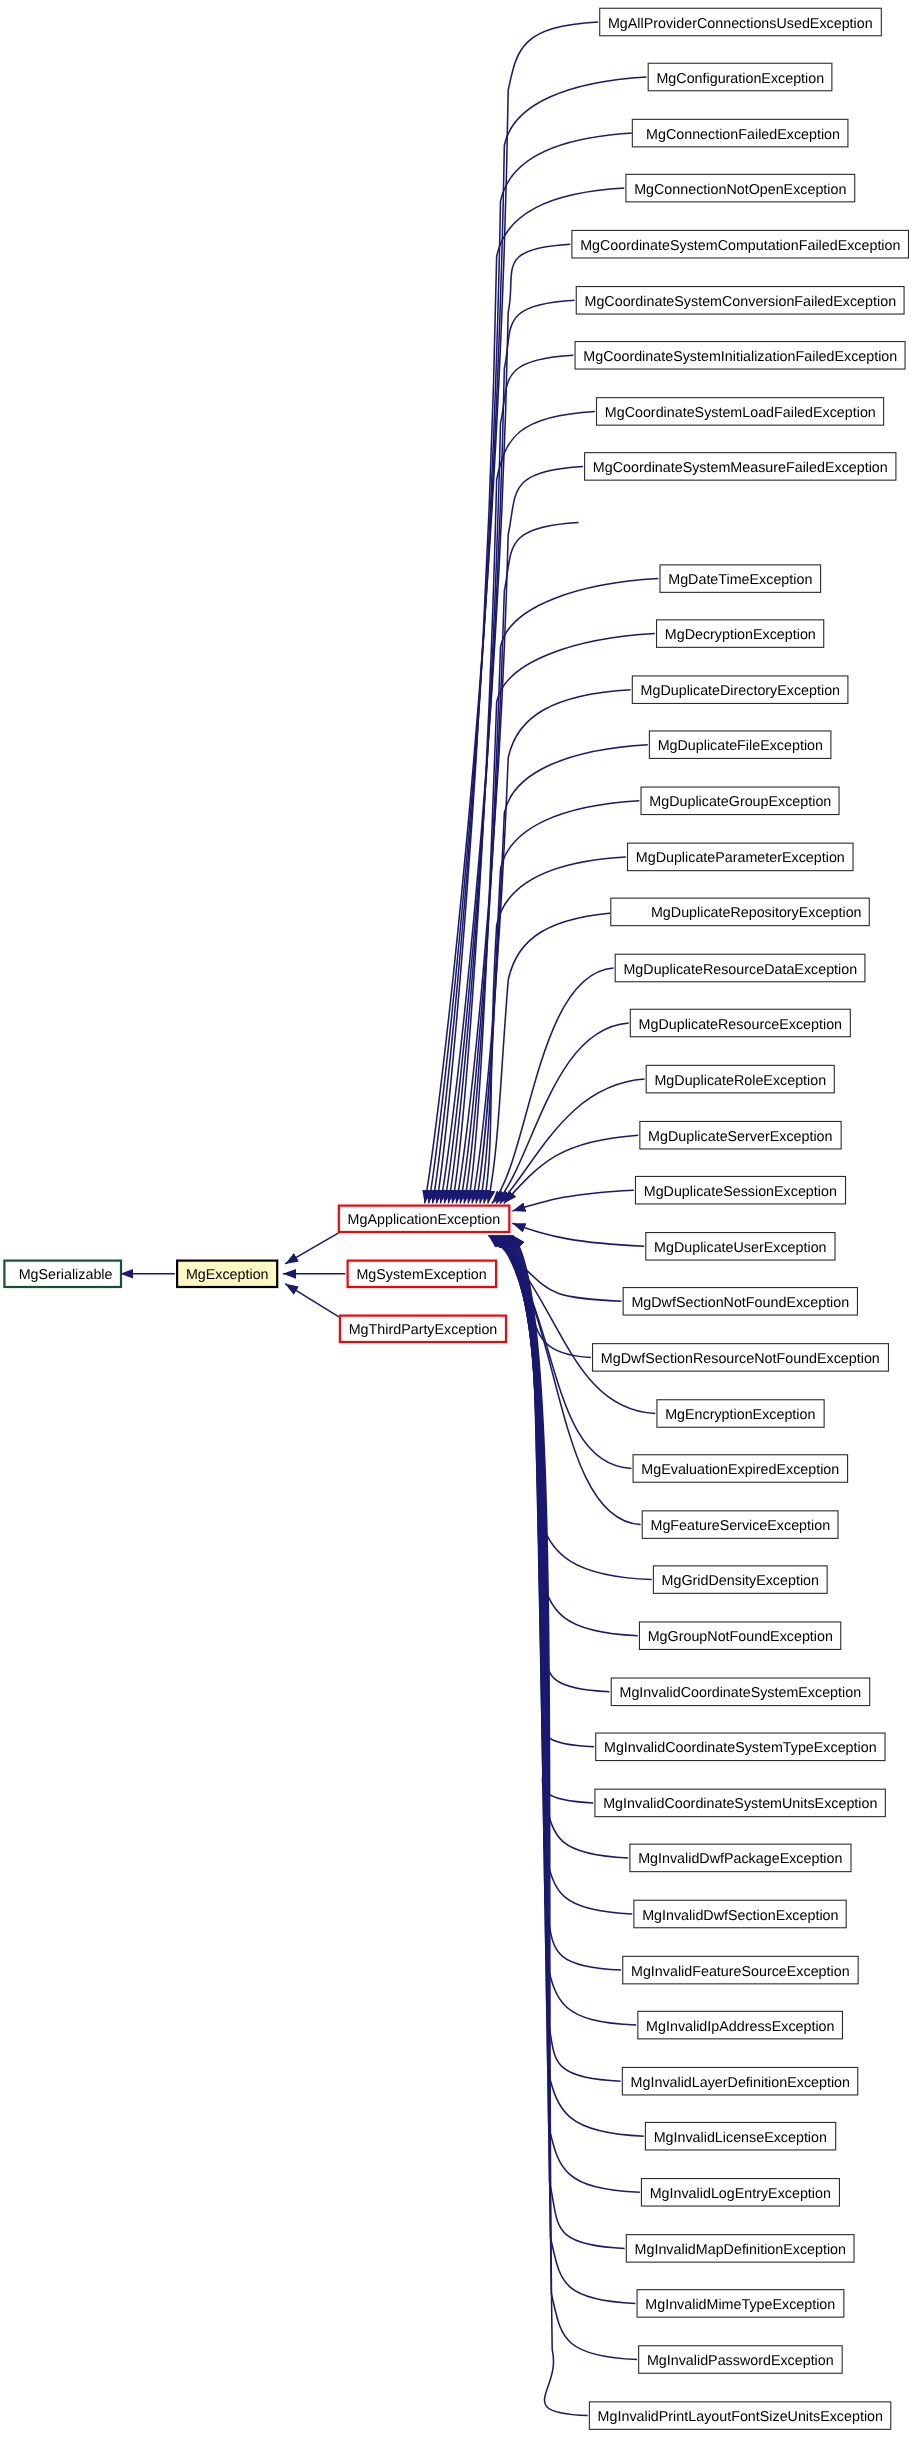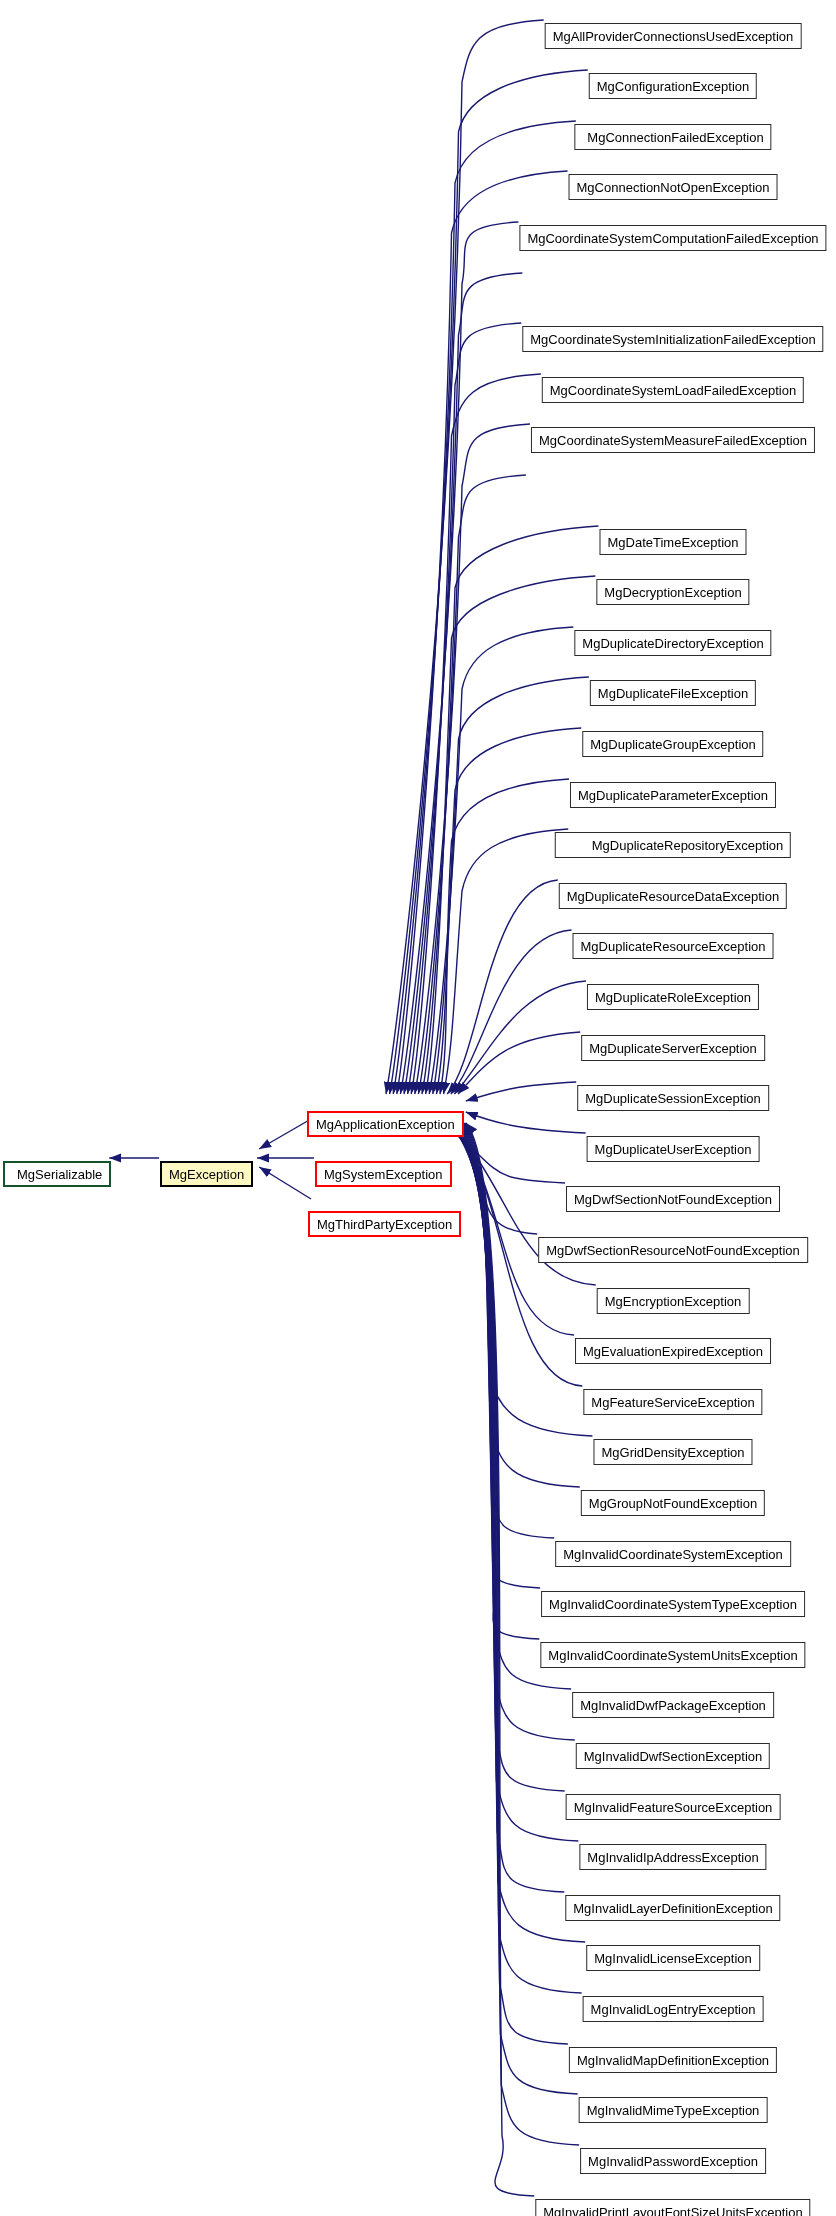--- a/index.html
+++ b/index.html
@@ -22,21 +22,20 @@
     display: flex;
     align-items: center;
     justify-content: center;
     padding: 0 7px;
     background: #ffffff;
     border: 1.5px solid #2b2b2b;
     color: #000000;
     font-size: 13px;
     white-space: nowrap;
     z-index: 2;
-    margin-top: 16px;
   }
   .derived { left: 673px; transform: translateX(-50%); }
   .hl { border: 2px solid #ff0000; }
   .root-box   { left: 3px;   top: 1145px; border: 2px solid #14532d; padding-left: 12px; }
   .exc-box    { left: 160px; top: 1145px; border: 2px solid #000000; background: #fef9c3; }
   .app-box    { left: 307px; top: 1095px; }
   .sys-box    { left: 315px; top: 1145px; }
   .third-box  { left: 308px; top: 1195px; }
 </style>
 </head>
@@ -110,20 +109,21 @@
 
   <div class="cbox hl sys-box" id="box-sys">MgSystemException</div>
 
   <div class="cbox hl third-box" id="box-third">MgThirdPartyException</div>
 
 <div class="cbox derived" style="top: 7px;">MgAllProviderConnectionsUsedException</div>
     <div class="cbox derived" style="top: 57px;">MgConfigurationException</div>
     <div class="cbox derived" style="top: 108px; padding-left: 12px;">MgConnectionFailedException</div>
     <div class="cbox derived" style="top: 158px;">MgConnectionNotOpenException</div>
     <div class="cbox derived" style="top: 209px;">MgCoordinateSystemComputationFailedException</div>
+    <div class="cbox derived" style="top: 260px;">MgCoordinateSystemConversionFailedException</div>
     <div class="cbox derived" style="top: 310px;">MgCoordinateSystemInitializationFailedException</div>
     <div class="cbox derived" style="top: 361px;">MgCoordinateSystemLoadFailedException</div>
     <div class="cbox derived" style="top: 411px;">MgCoordinateSystemMeasureFailedException</div>
     <div class="cbox derived" style="top: 513px;">MgDateTimeException</div>
     <div class="cbox derived" style="top: 563px;">MgDecryptionException</div>
     <div class="cbox derived" style="top: 614px;">MgDuplicateDirectoryException</div>
     <div class="cbox derived" style="top: 664px;">MgDuplicateFileException</div>
     <div class="cbox derived" style="top: 715px;">MgDuplicateGroupException</div>
     <div class="cbox derived" style="top: 766px;">MgDuplicateParameterException</div>
     <div class="cbox derived" style="top: 816px; padding-left: 36px;">MgDuplicateRepositoryException</div>

